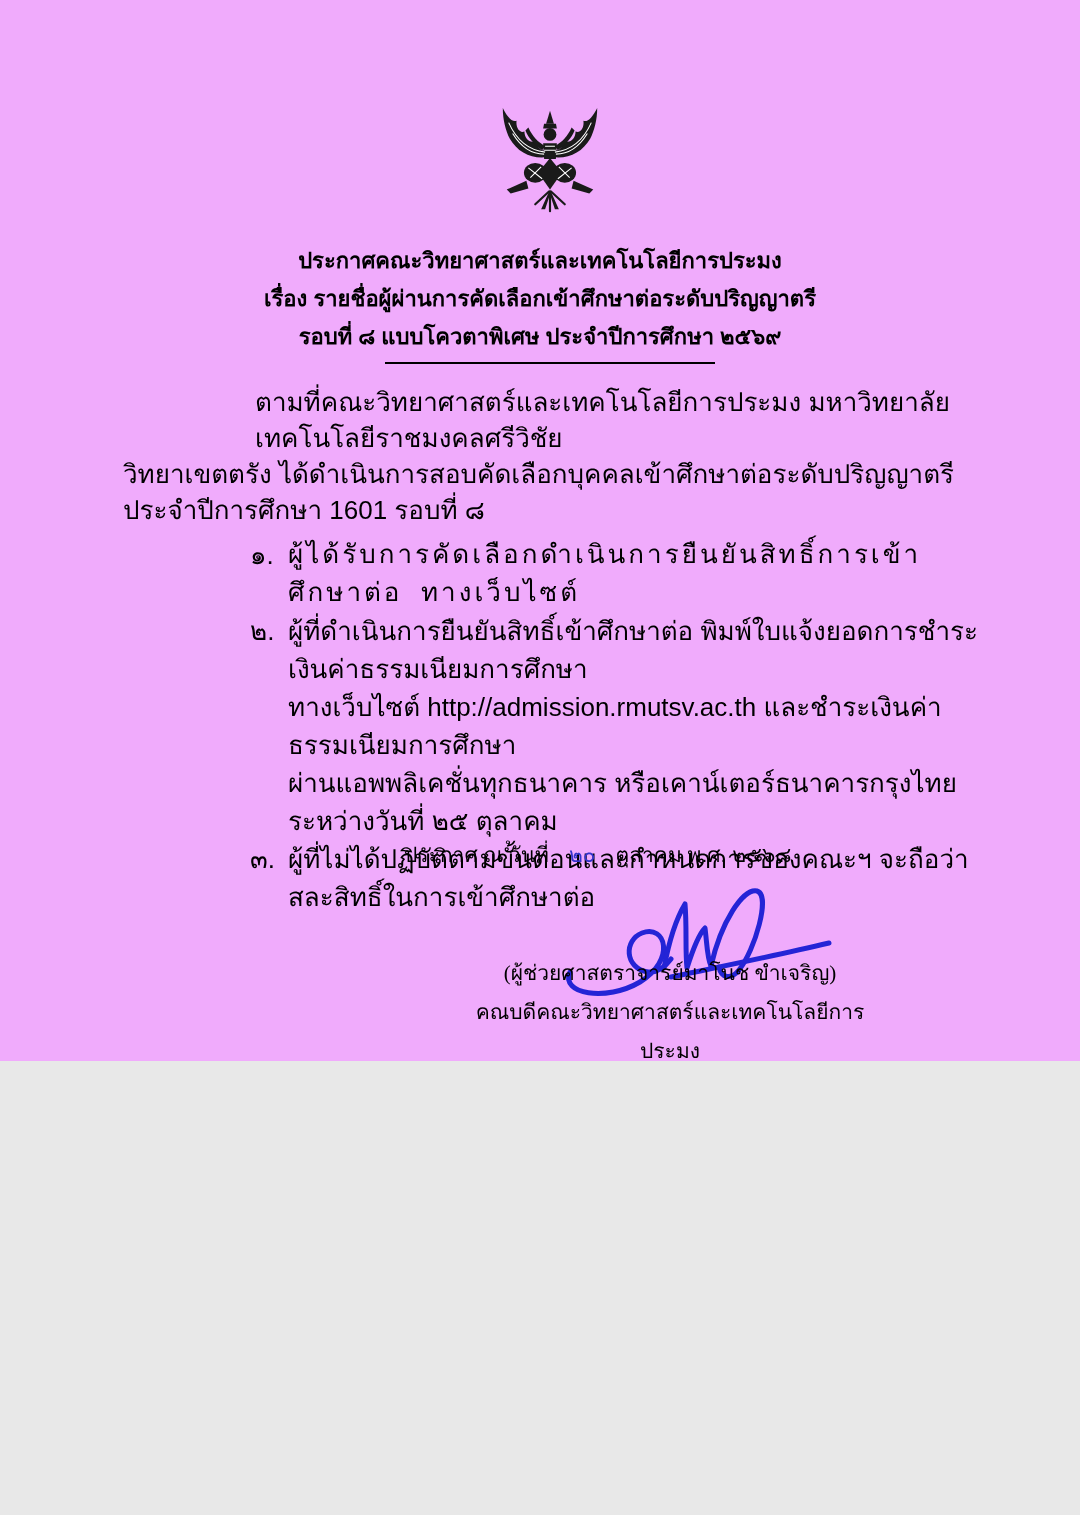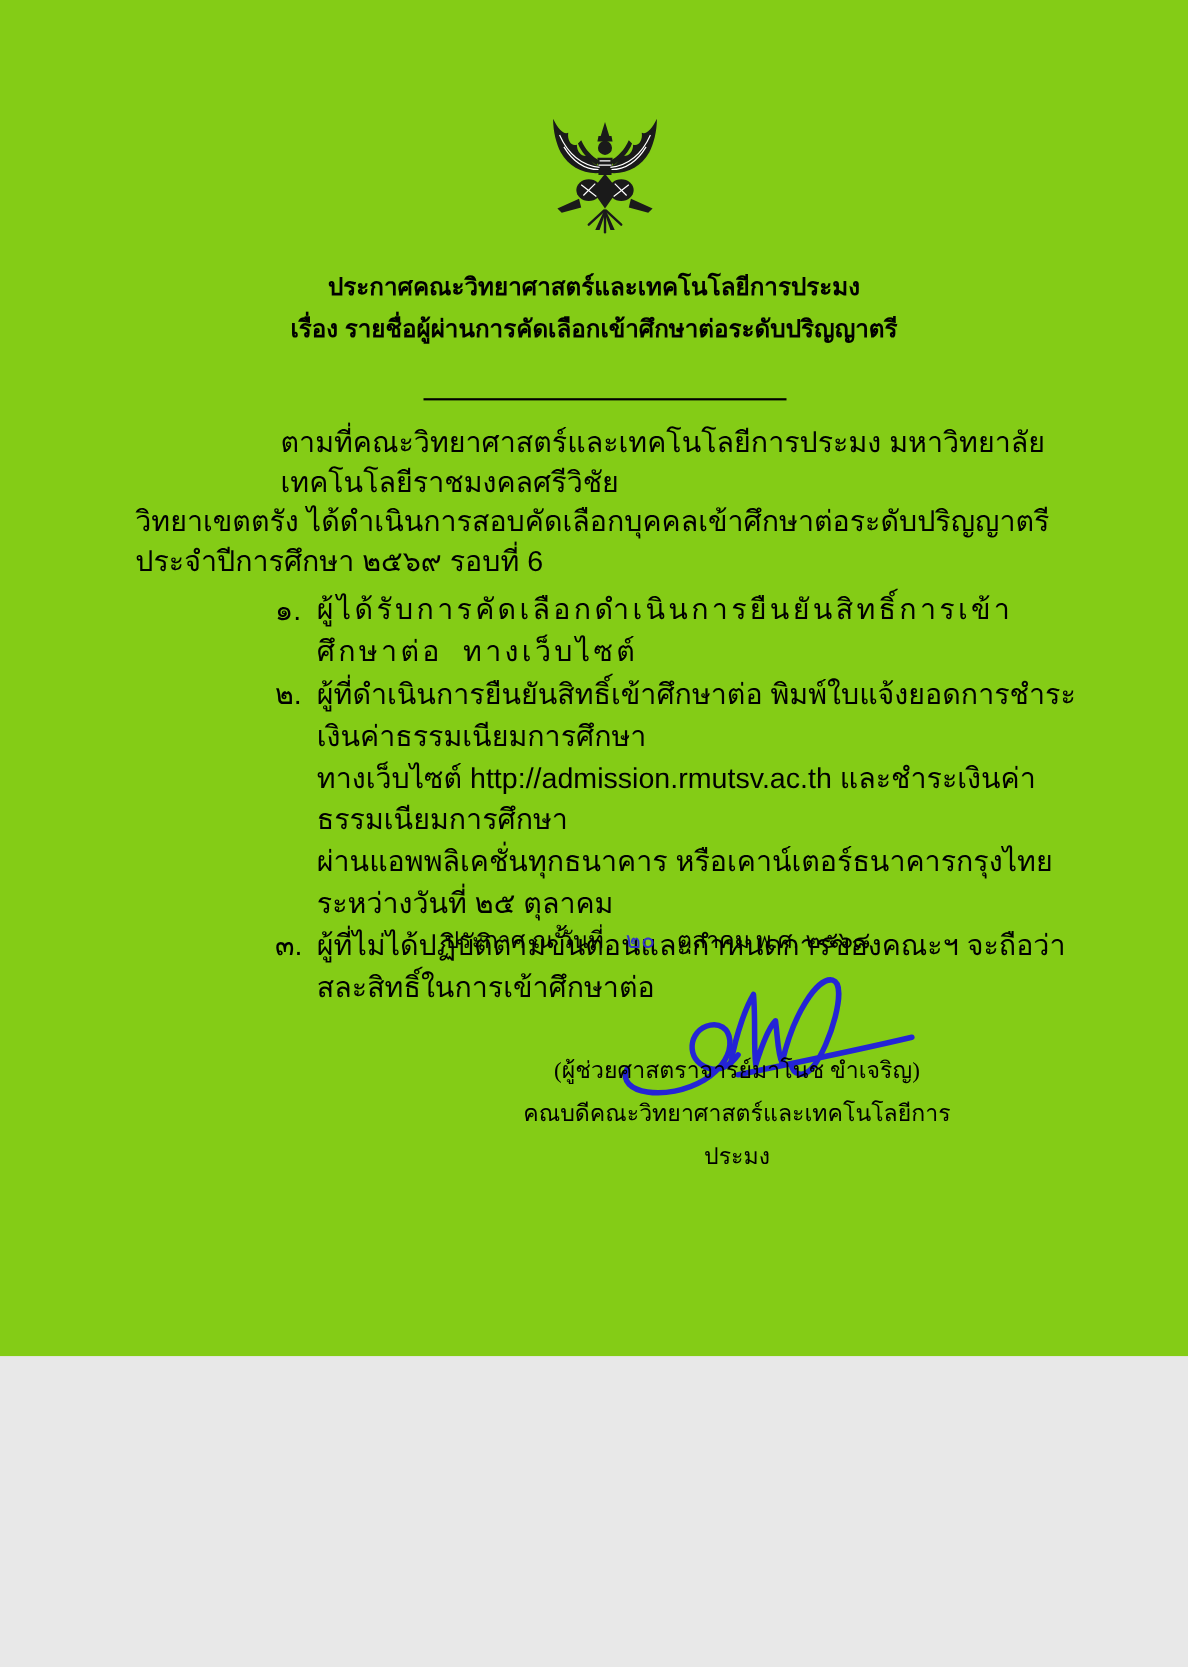--- a/index.html
+++ b/index.html
@@ -1,22 +1,22 @@
 <!DOCTYPE html>
 <html><head>
 <meta charset="utf-8">
 <style>
   * { margin: 0; padding: 0; box-sizing: border-box; }
   html, body { background: #e8e8e8; }
   .page {
     position: relative;
     width: 1080px;
-    height: 1233px;
+    height: 1061px;
     margin: 0 auto;
-    background: #84cc16;
+    background: #f0abfc;
     font-family: "Liberation Sans", "DejaVu Sans", sans-serif;
     color: #000000;
     overflow: hidden;
   }
   .emblem {
     position: absolute;
     left: 491px;
     top: 100px;
     width: 118px;
     height: 122px;
@@ -121,29 +121,30 @@
       <path d="M65,52 C82,50 94,40 102,22"></path>
       <path d="M66,54 C80,54 90,46 98,33"></path>
       <path d="M38,68 L52,79 M40,78 L51,67 M68,79 L82,68 M69,67 L80,78"></path>
       <path d="M55,46 h10 M54,50 h12"></path>
     </g>
   </svg>
 
   <div class="title-block">
     <div>ประกาศคณะวิทยาศาสตร์และเทคโนโลยีการประมง</div>
     <div>เรื่อง รายชื่อผู้ผ่านการคัดเลือกเข้าศึกษาต่อระดับปริญญาตรี</div>
+    <div>รอบที่ ๘ แบบโควตาพิเศษ ประจำปีการศึกษา ๒๕๖๙</div>
   </div>
 
   <div class="divider"></div>
 
   <div class="body-block">
 
     <div class="para para1">
       <div class="line indent">ตามที่คณะวิทยาศาสตร์และเทคโนโลยีการประมง มหาวิทยาลัยเทคโนโลยีราชมงคลศรีวิชัย</div>
-      <div class="line">วิทยาเขตตรัง ได้ดำเนินการสอบคัดเลือกบุคคลเข้าศึกษาต่อระดับปริญญาตรี ประจำปีการศึกษา ๒๕๖๙ รอบที่ 6</div>
+      <div class="line">วิทยาเขตตรัง ได้ดำเนินการสอบคัดเลือกบุคคลเข้าศึกษาต่อระดับปริญญาตรี ประจำปีการศึกษา 1601 รอบที่ ๘</div>
     </div>
 
 
     <div class="list">
 
       <div class="list-item">
         <div class="num-col">๑.</div>
         <div class="item-lines">
           <div class="line spread">ผู้ได้รับการคัดเลือกดำเนินการยืนยันสิทธิ์การเข้าศึกษาต่อ ทางเว็บไซต์</div>
         </div>

